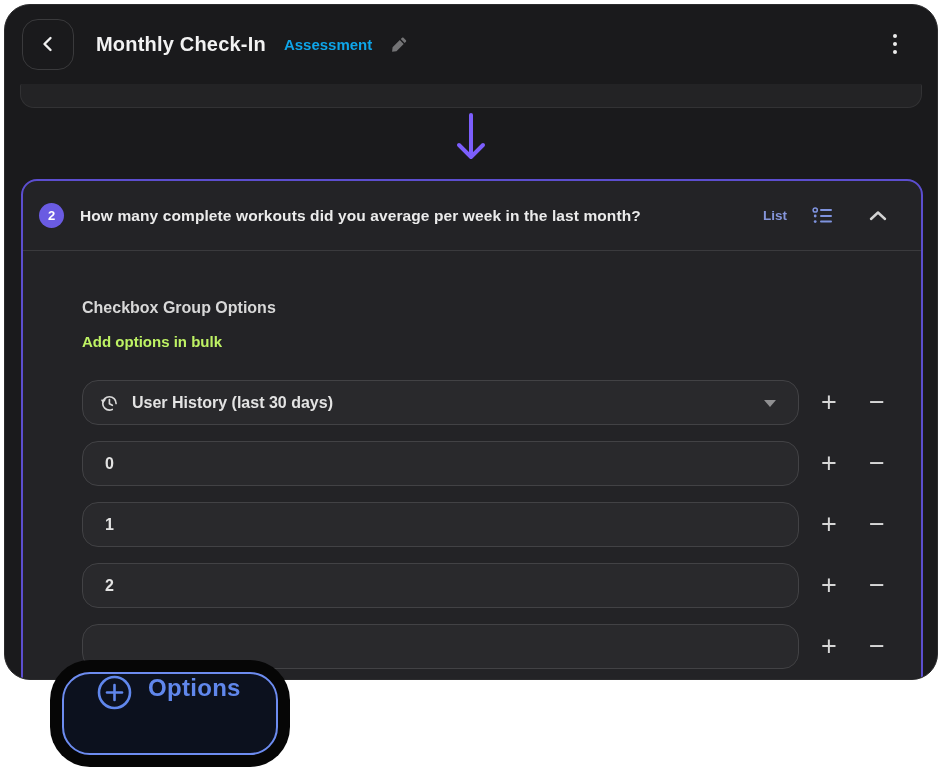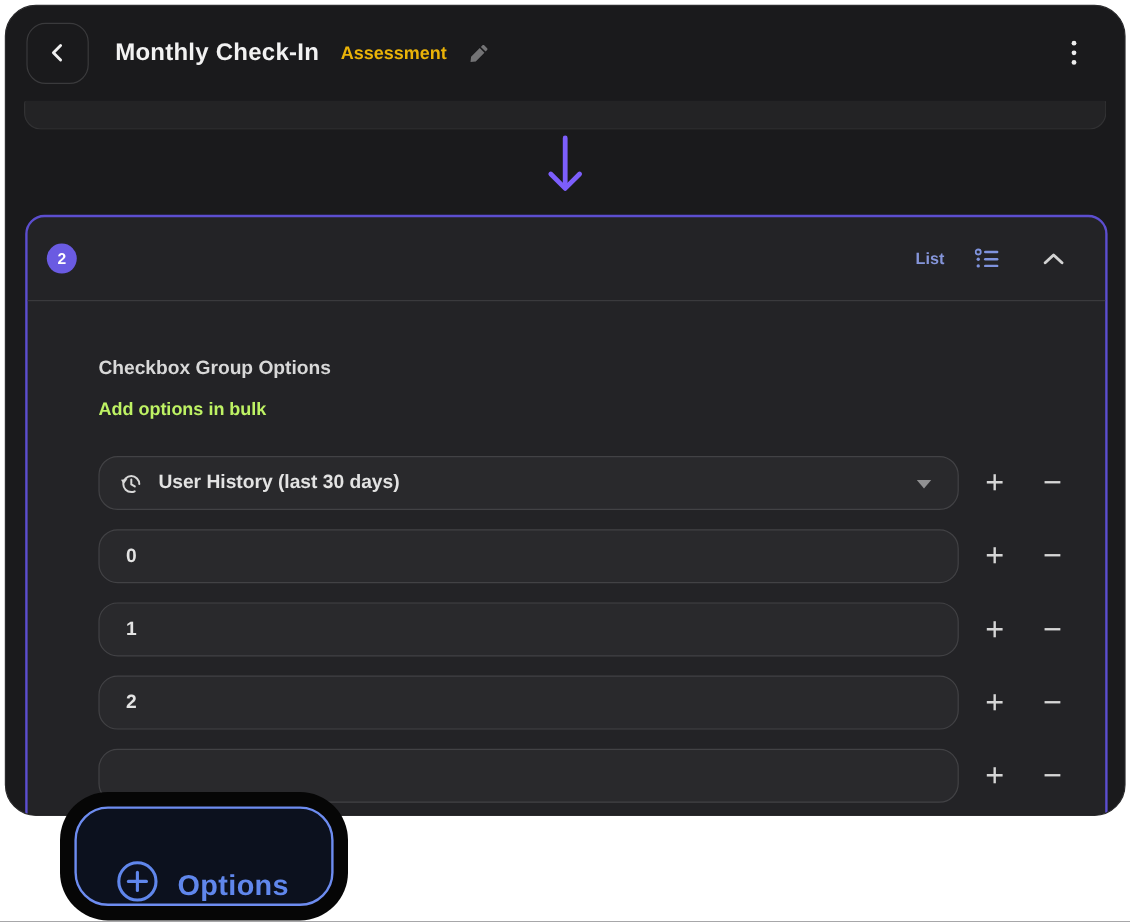--- a/index.html
+++ b/index.html
@@ -17,21 +17,21 @@
   .header {
     position:absolute; left:17px; top:13px; right:16px; height:52px;
     display:flex; align-items:center;
   }
   .back-btn {
     width:52px; height:51px; border:1.5px solid #3a3a3c; border-radius:16px;
     display:flex; align-items:center; justify-content:center; cursor:pointer;
     background:transparent; flex:none;
   }
   .app-title { margin-left:22px; color:#f2f2f2; font-size:20px; font-weight:700; letter-spacing:.2px; }
-  .app-subtitle { margin-left:18px; color:#eab308; font-size:15px; font-weight:600; }
+  .app-subtitle { margin-left:18px; color:#0ea5e9; font-size:15px; font-weight:600; }
   .edit-icon { margin-left:18px; display:flex; cursor:pointer; }
   .kebab { margin-left:auto; margin-right:18px; display:flex; flex-direction:column; gap:4px; cursor:pointer; padding:6px; }
   .kebab span { width:4px; height:4px; border-radius:50%; background:#ececec; }
 
   
   .prev-card {
     position:absolute; left:15px; top:79px; width:902px; height:24px;
     background:#232325; border:1px solid #323234; border-top:none;
     border-radius:2px 2px 14px 14px;
   }
@@ -84,21 +84,21 @@
     font-family:"Liberation Sans", sans-serif;
   }
   .stepper-btn.add { margin-left:8px; }
   .stepper-btn.remove { margin-left:4px; }
 
   
   .options-btn {
     position:absolute; left:62px; top:672px; width:216px; height:83px;
     background:#0c111e; border:2px solid #6d8cf0; border-radius:28px;
     box-shadow:0 0 0 12px #060606;
-    display:flex; align-items:flex-end; padding-left:32px; gap:15px; cursor:pointer;
+    display:flex; align-items:flex-start; padding-left:32px; gap:15px; cursor:pointer;
   }
   .options-label { color:#6087ec; font-size:24px; font-weight:600; letter-spacing:.3px; }
 </style>
 </head>
 <body>
 
 <div class="stage">
   <div class="app">
 
     <div class="header">
@@ -128,20 +128,21 @@
     <div class="flow-arrow">
       <svg width="44" height="54" viewBox="0 0 44 54">
           <line x1="22" y1="4" x2="22" y2="44" stroke="#7c5efc" stroke-width="4" stroke-linecap="round"></line>
           <polyline points="10,34 22,46 34,34" fill="none" stroke="#7c5efc" stroke-width="4" stroke-linecap="round" stroke-linejoin="round"></polyline>
         </svg>
     </div>
 
     <div class="q-card">
       <div class="q-header">
         <div class="q-badge">2</div>
+        <div class="q-text">How many complete workouts did you average per week in the last month?</div>
         <div class="q-type">
           <span class="q-type-label">List</span>
           <span style="display:flex">
             <svg width="21" height="19" viewBox="0 0 21 19">
               <circle cx="3.2" cy="4" r="2.1" fill="none" stroke="#7f93de" stroke-width="1.5"></circle>
               <circle cx="3.2" cy="10" r="1.4" fill="#7f93de"></circle>
               <circle cx="3.2" cy="15.6" r="1.4" fill="#7f93de"></circle>
               <rect x="8" y="3" width="12" height="2" rx="1" fill="#7f93de"></rect>
               <rect x="8" y="9" width="12" height="2" rx="1" fill="#7f93de"></rect>
               <rect x="8" y="14.6" width="12" height="2" rx="1" fill="#7f93de"></rect>

